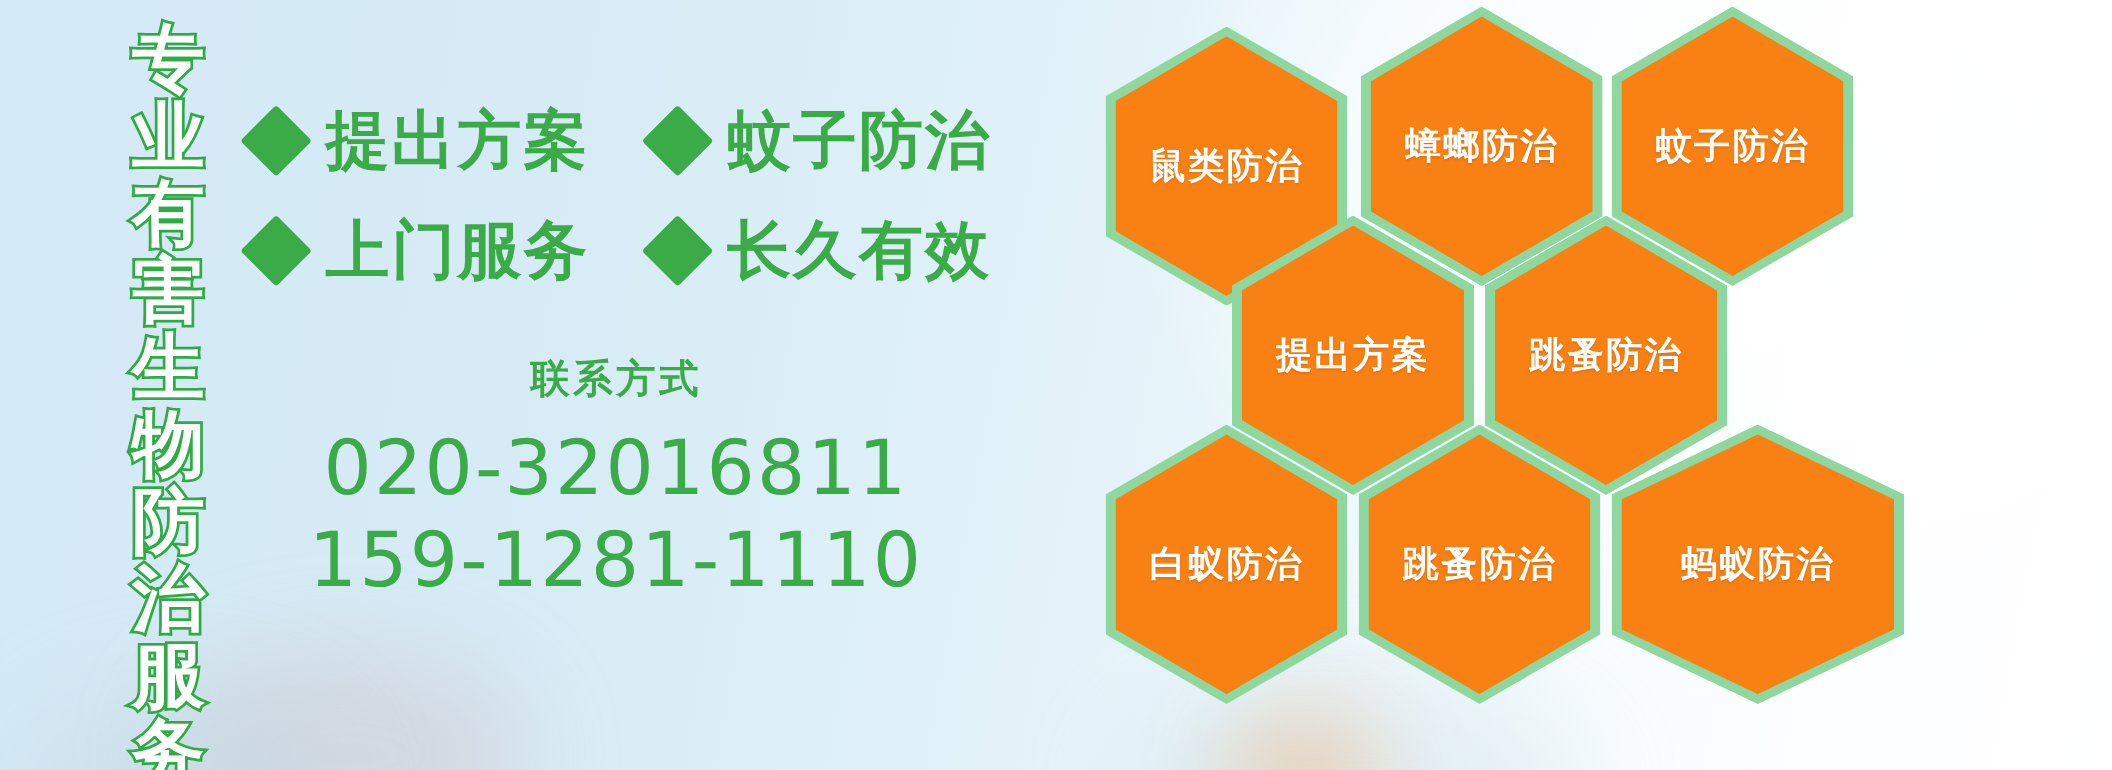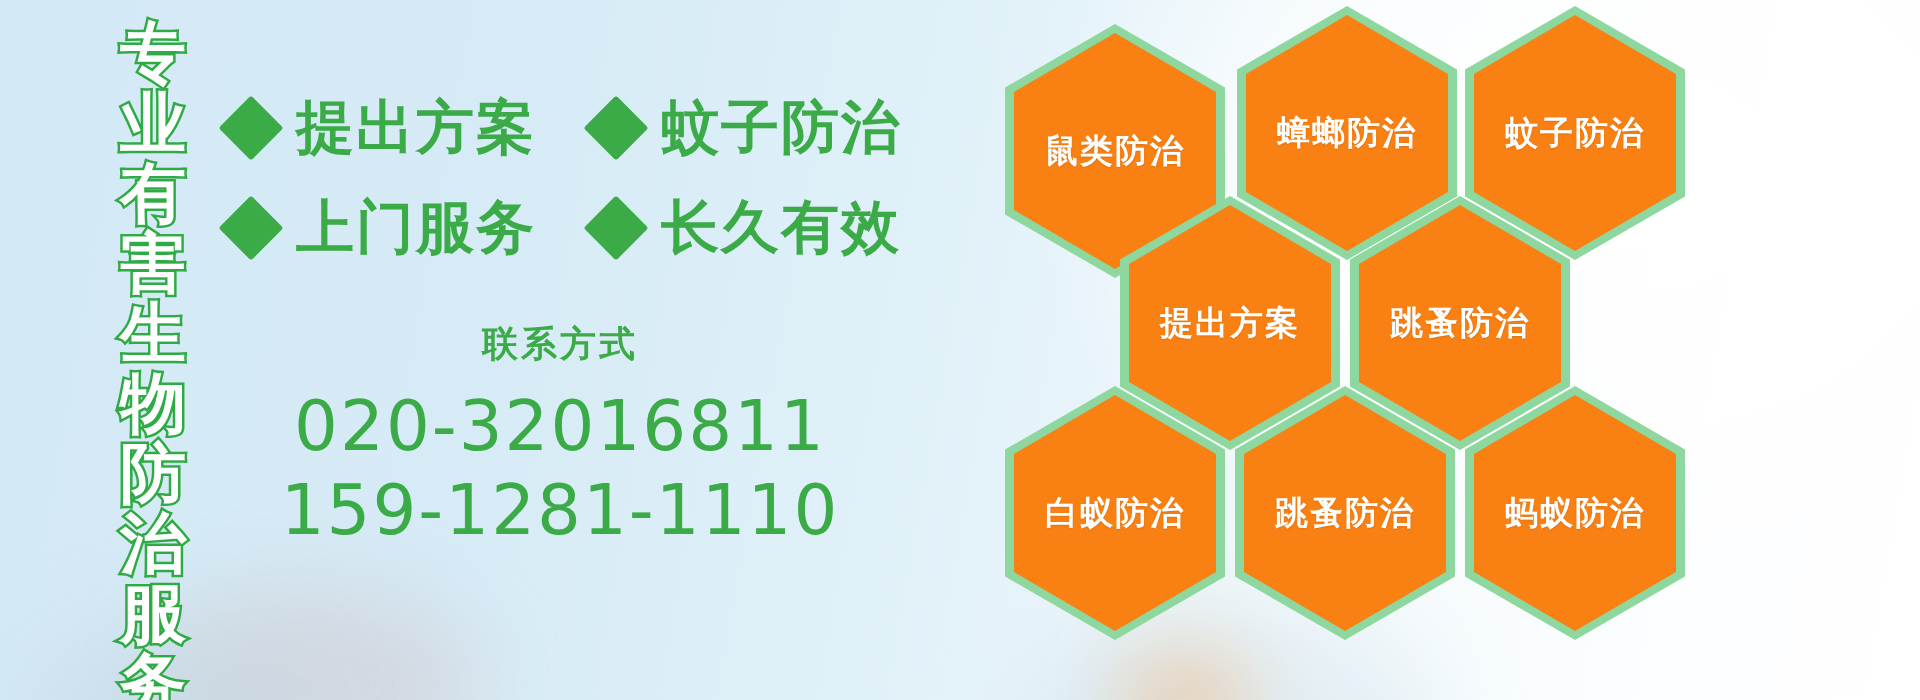--- a/index.html
+++ b/index.html
@@ -174,21 +174,21 @@
       <div class="hex-inner"></div>
       <div class="hex-label">白蚁防治</div>
     </div>
 
     <div class="hex-cell" style="left:175px;top:386px;">
       <div class="hex-outer"></div>
       <div class="hex-inner"></div>
       <div class="hex-label">跳蚤防治</div>
     </div>
 
-    <div class="hex-cell" style="left:405px;top:386px;">
+    <div class="hex-cell" style="left:405px;top:386px;padding-left:46px;">
       <div class="hex-outer"></div>
       <div class="hex-inner"></div>
       <div class="hex-label">蚂蚁防治</div>
     </div>
 
   </div>
 
 </div>
 
 </body></html>

